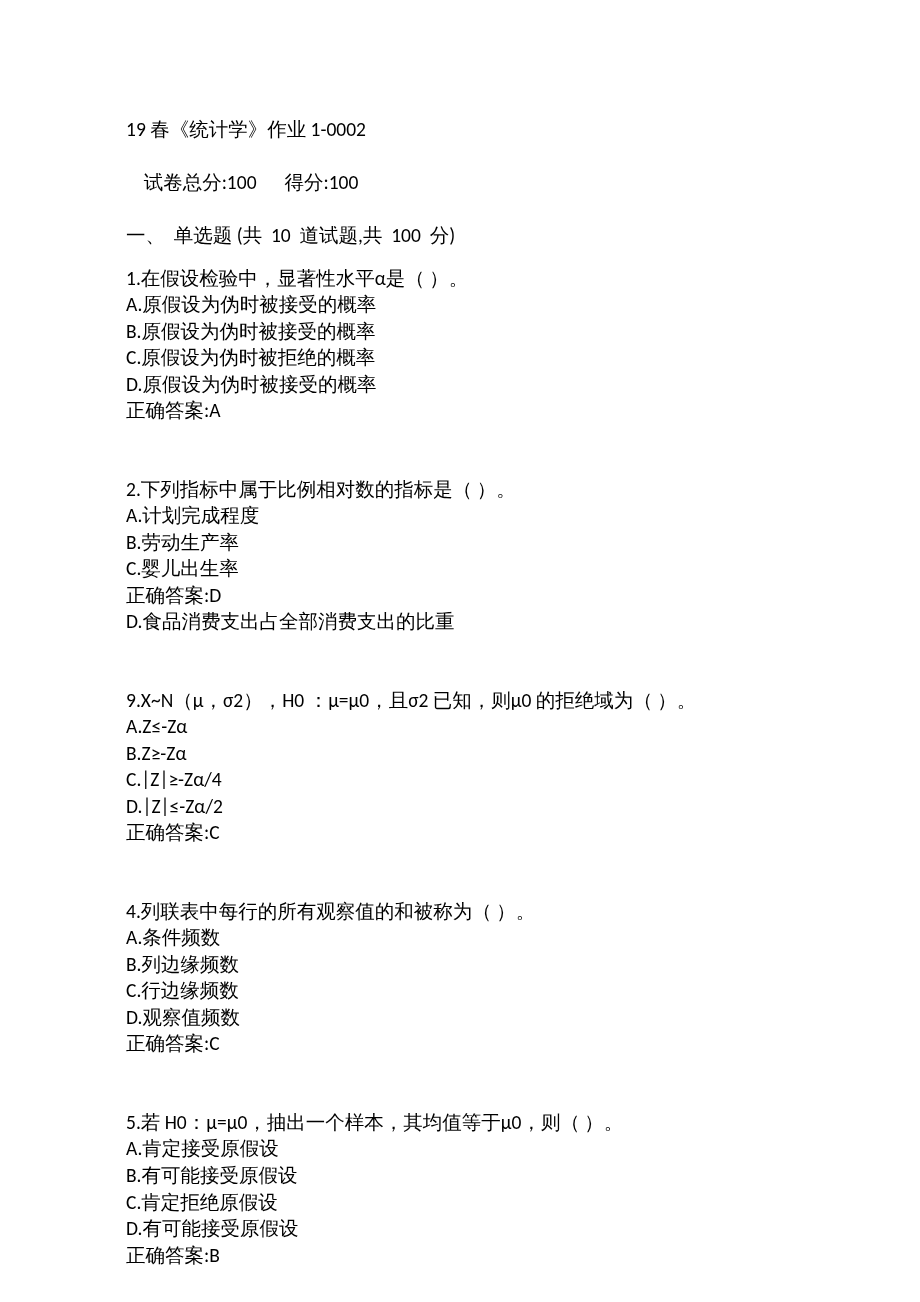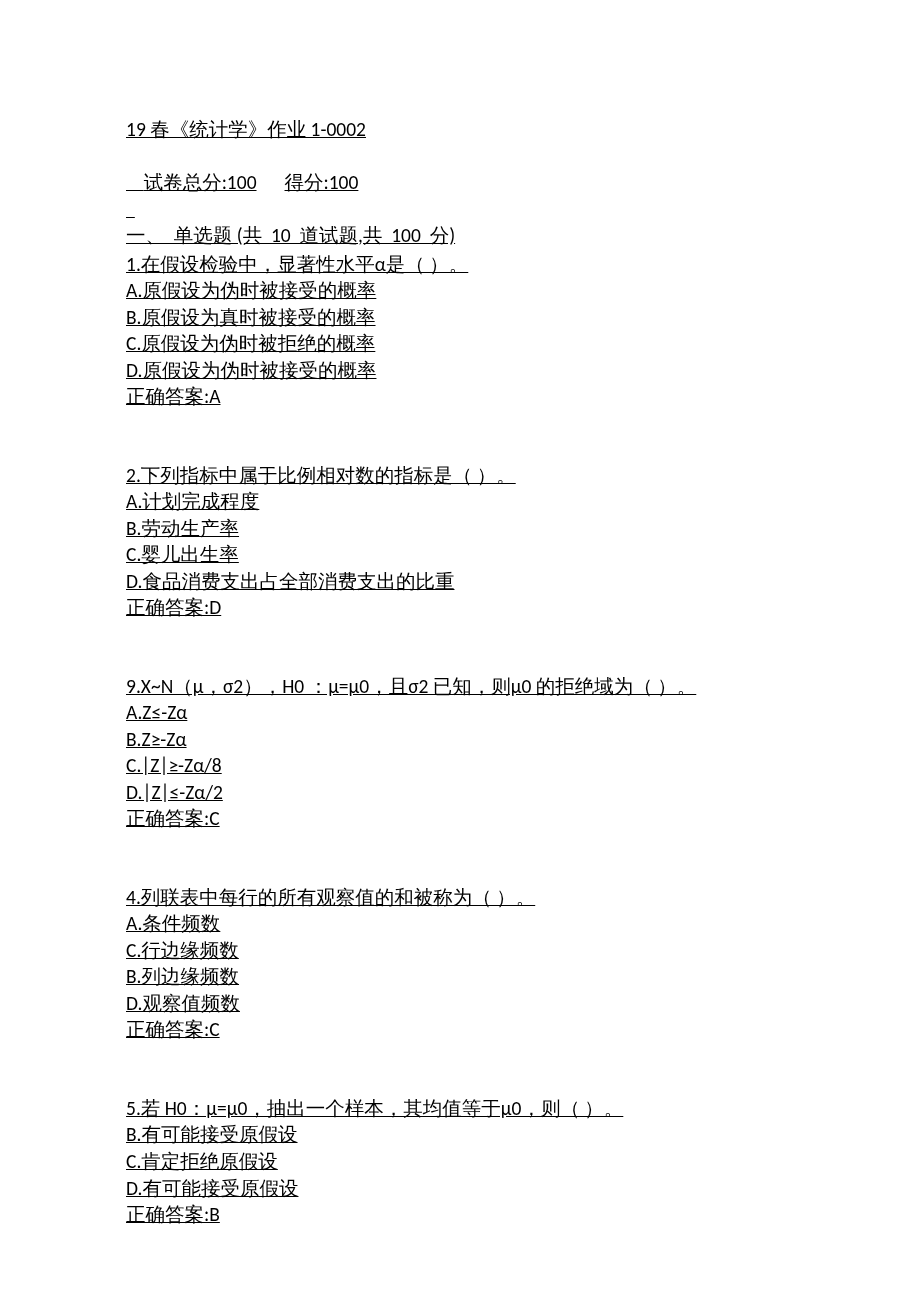--- a/index.html
+++ b/index.html
@@ -10,21 +10,20 @@
     height: 1302px;
     background: #ffffff;
     font-family: "Calibri", "SimSun", "宋体", sans-serif;
     font-size: 19.5px;
     color: #000000;
     line-height: 1.36;
   }
   .page {
     padding: 116px 0 0 126px;
     width: 680px;
-    text-decoration: underline;
   }
   .line {
     white-space: pre-wrap;
   }
   .block {
     margin-bottom: 52px;
   }
   .block:last-child { margin-bottom: 17px; }
   .gap { display:inline-block; width: 28px; }
 </style>
@@ -32,57 +31,58 @@
 <body>
 
 <div class="page">
 
   <div class="line">19 春《统计学》作业 1-0002</div>
   <div class="line">
     <span>试卷总分:100</span><span class="gap"></span><span>得分:100</span>
   </div>
   <div class="line">一、  单选题 (共  10  道试题,共  100  分)</div>
 
-  <div class="block" style="margin-top:2px;">
+  <div class="block" style="margin-top:16px;">
     <div class="line">1.在假设检验中，显著性水平α是（ ）。</div>
     <div class="line">A.原假设为伪时被接受的概率</div>
-    <div class="line">B.原假设为真时被接受的概率</div>
+    <div class="line">B.原假设为伪时被接受的概率</div>
     <div class="line">C.原假设为伪时被拒绝的概率</div>
     <div class="line">D.原假设为伪时被接受的概率</div>
     <div class="line">正确答案:A</div>
   </div>
 
   <div class="block">
     <div class="line">2.下列指标中属于比例相对数的指标是（ ）。</div>
     <div class="line">A.计划完成程度</div>
     <div class="line">B.劳动生产率</div>
     <div class="line">C.婴儿出生率</div>
+    <div class="line">正确答案:D</div>
     <div class="line">D.食品消费支出占全部消费支出的比重</div>
-    <div class="line">正确答案:D</div>
   </div>
 
   <div class="block">
     <div class="line">9.X~N（μ，σ2），H0 ：μ=μ0，且σ2 已知，则μ0 的拒绝域为（ ）。</div>
     <div class="line">A.Z≤-Zα</div>
     <div class="line">B.Z≥-Zα</div>
-    <div class="line">C.|Z|≥-Zα/8</div>
+    <div class="line">C.|Z|≥-Zα/4</div>
     <div class="line">D.|Z|≤-Zα/2</div>
     <div class="line">正确答案:C</div>
   </div>
 
   <div class="block">
     <div class="line">4.列联表中每行的所有观察值的和被称为（ ）。</div>
     <div class="line">A.条件频数</div>
+    <div class="line">B.列边缘频数</div>
     <div class="line">C.行边缘频数</div>
-    <div class="line">B.列边缘频数</div>
     <div class="line">D.观察值频数</div>
     <div class="line">正确答案:C</div>
   </div>
 
   <div class="block">
     <div class="line">5.若 H0：μ=μ0，抽出一个样本，其均值等于μ0，则（ ）。</div>
+    <div class="line">A.肯定接受原假设</div>
     <div class="line">B.有可能接受原假设</div>
     <div class="line">C.肯定拒绝原假设</div>
     <div class="line">D.有可能接受原假设</div>
     <div class="line">正确答案:B</div>
   </div>
 
 </div>
 
 </body></html>

